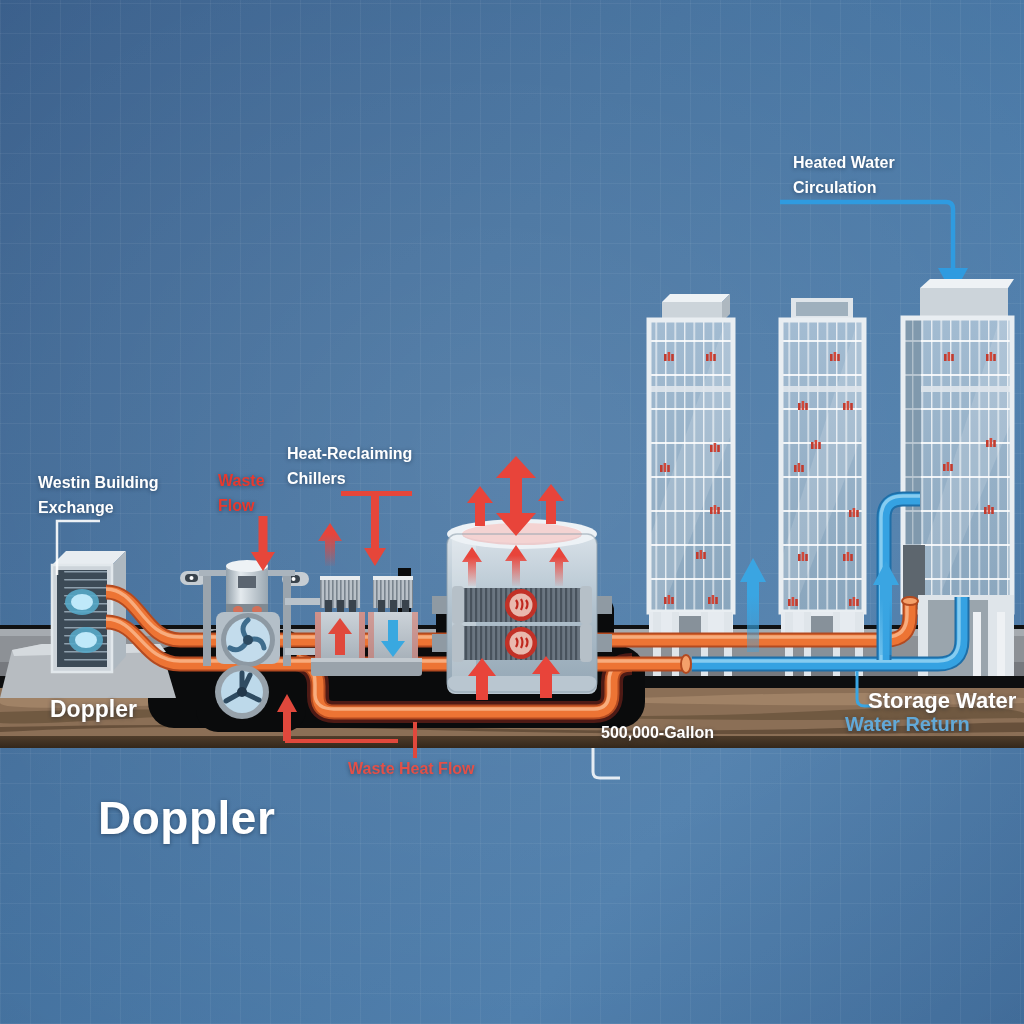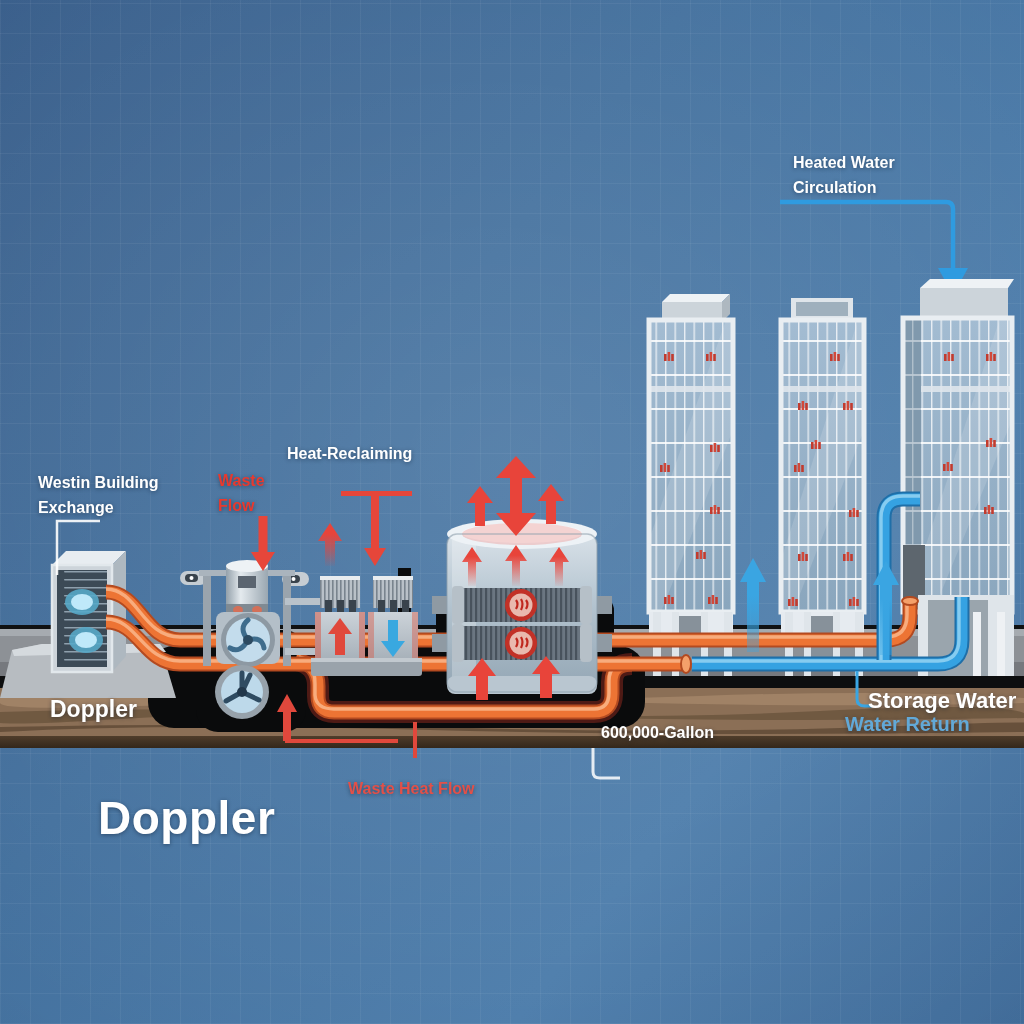--- a/index.html
+++ b/index.html
@@ -9,21 +9,21 @@
       radial-gradient(140% 120% at 50% 45%, rgba(255,255,255,0.10) 0%, rgba(255,255,255,0) 55%, rgba(0,10,30,0.22) 100%),
       repeating-linear-gradient(0deg, rgba(255,255,255,0.05) 0 1px, rgba(255,255,255,0) 1px 30px),
       repeating-linear-gradient(90deg, rgba(255,255,255,0.05) 0 1px, rgba(255,255,255,0) 1px 30px),
       linear-gradient(128deg,#3a5f8b 0%,#44719e 38%,#4d7dab 72%,#426d9a 100%);
   }
   #art{position:absolute;left:0;top:0;}
   .lbl{position:absolute;color:#fff;font-weight:600;font-size:16px;line-height:25px;
        text-shadow:0 1px 4px rgba(10,25,45,.45);white-space:nowrap;}
   .lbl.center{text-align:left;}
   .lbl-red{color:var(--heat-red,#e8392e);}
-  .lbl-softred{color:var(--waste-heat-text,#e25048);margin-top:20px;}
+  .lbl-softred{color:var(--waste-heat-text,#e25048);}
   .lbl-blue{color:var(--water-return-text,#62a9d8);}
   #doppler-ground{font-size:23px;font-weight:700;}
   #doppler-title{font-size:46px;font-weight:700;letter-spacing:.5px;}
   #cooled-water{font-weight:700;font-size:22px;}
   #water-return{font-size:20px;}
 </style>
 </head>
 <body>
 
 <div id="stage">
@@ -378,25 +378,26 @@
   <div>Flow</div>
 </div>
 
 <div class="lbl" style="left:38px;top:470px;">
   <div>Westin Building</div>
   <div>Exchange</div>
 </div>
 
 <div class="lbl center" style="left:287px;top:441px;width:178px;">
   <div>Heat-Reclaiming</div>
+  <div>Chillers</div>
 </div>
 
 
 <div class="lbl" style="left:601px;top:720px;">
-  <div>600,000-Gallon</div>
+  <div>500,000-Gallon</div>
 </div>
 
 <div class="lbl" id="cooled-water" style="left:868px;top:688px;">
   <span>Storage Water</span>
 </div>
 
 <div class="lbl lbl-blue" id="water-return" style="left:845px;top:712px;">
   <span>Water Return</span>
 </div>
 

